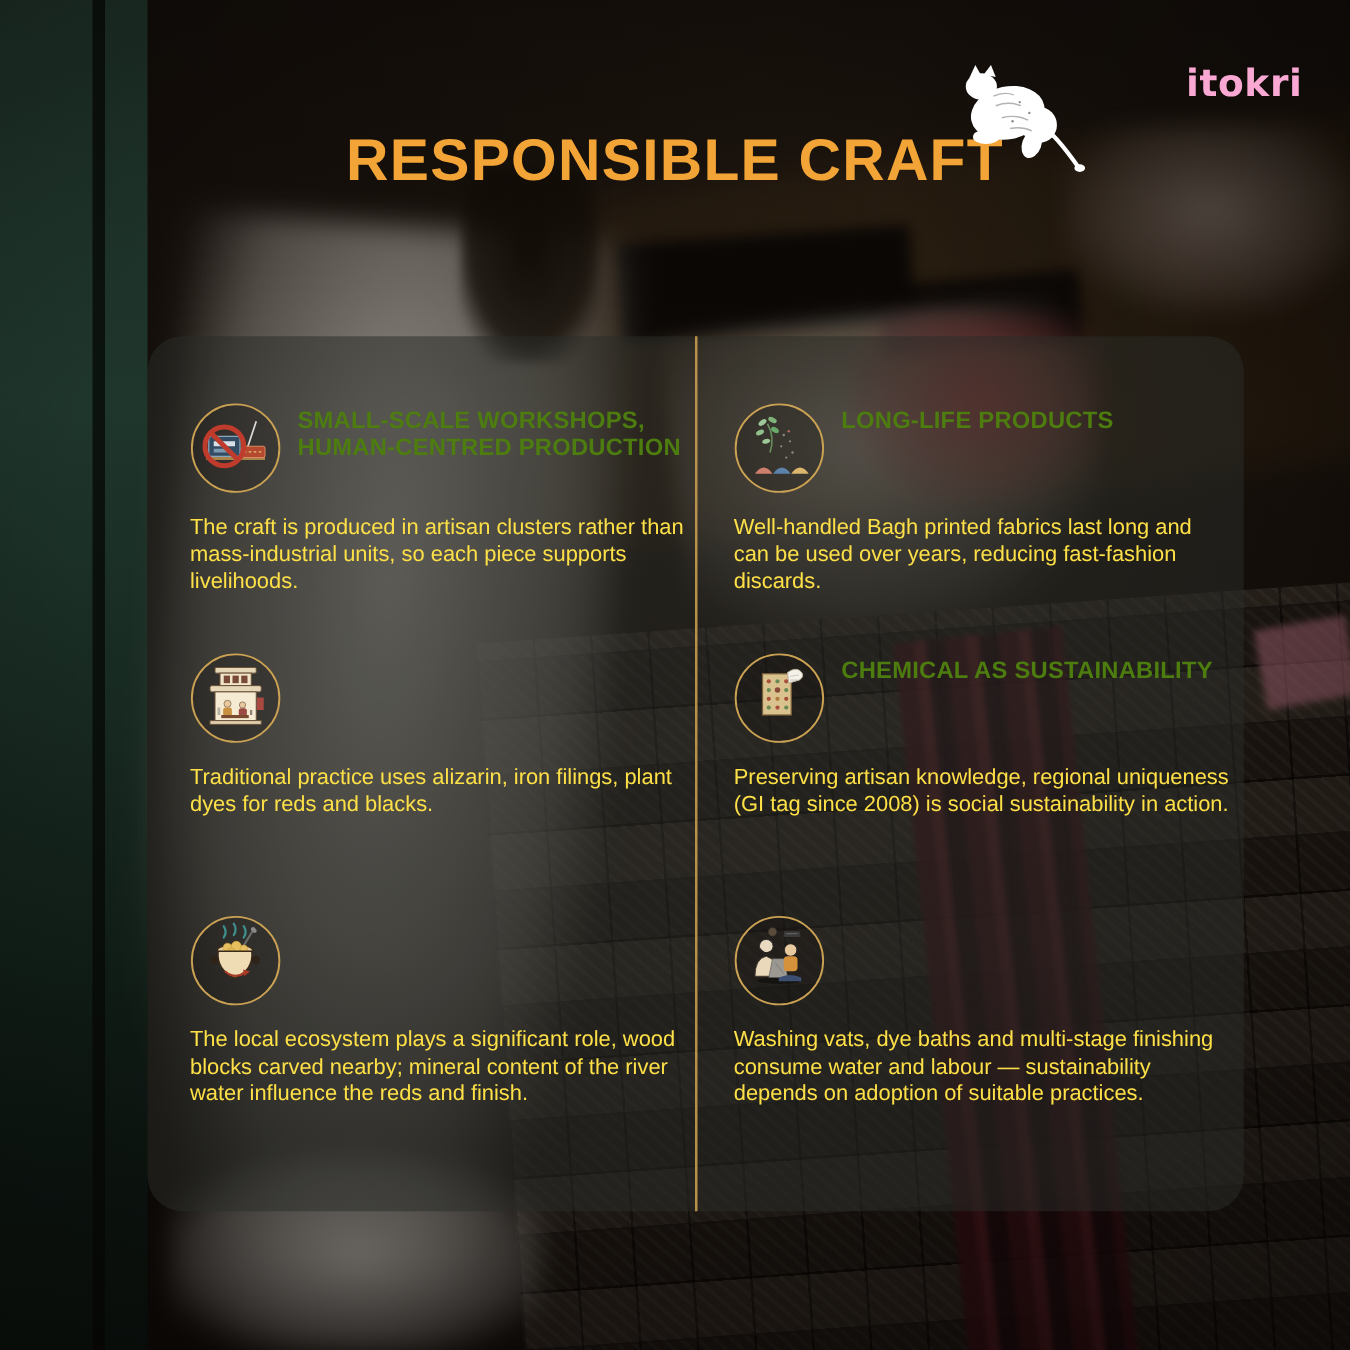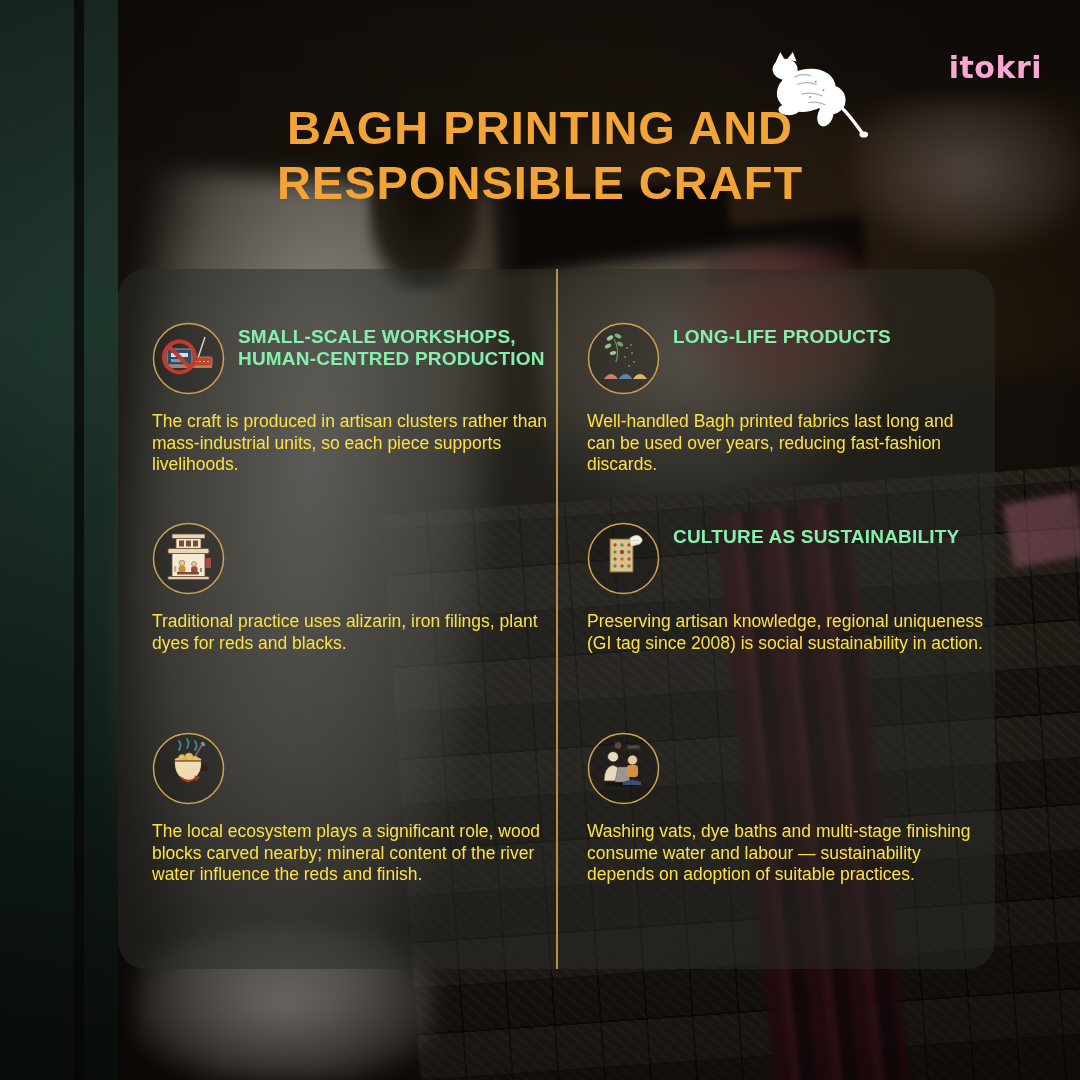--- a/index.html
+++ b/index.html
@@ -61,21 +61,21 @@
   .divider { position:absolute; left:556px; top:269px; width:2px; height:700px;
     background:#C79B4E; opacity:.9; }
   .card { position:absolute; width:398px; }
   .s1 { left:152px; top:322px; }  .s2 { left:587px; top:322px; }
   .s3 { left:152px; top:522px; }  .s4 { left:587px; top:522px; }
   .s5 { left:152px; top:732px; }  .s6 { left:587px; top:732px; }
   .card-head { display:flex; align-items:flex-start; gap:13px; }
   .icon-wrap { width:73px; height:73px; flex:0 0 auto; }
   .icon-wrap svg { width:73px; height:73px; display:block; }
   .card-title { font-weight:bold; font-size:19px; line-height:22px; letter-spacing:0.2px;
-    color:#86efac; max-width:318px; padding-top:4px; }
+    color:#4d7c0f; max-width:318px; padding-top:4px; }
   .card-body { margin-top:16px; font-size:17.5px; line-height:21.5px; color:#fde047; max-width:398px; }
 </style>
 </head>
 <body>
 
 <div class="bg-layer bg-wall"></div>
 <div class="bg-layer bg-door"></div>
 <div class="bg-layer bg-table"></div>
 <div class="bg-layer bg-blocks"></div>
 <div class="bg-layer bg-blocks2"></div>
@@ -86,21 +86,20 @@
 <div class="bg-layer bg-maroon"></div>
 <div class="bg-layer bg-pink"></div>
 <div class="bg-layer bg-man"></div>
 <div class="bg-layer bg-head"></div>
 <div class="bg-layer bg-kurta"></div>
 <div class="bg-layer bg-vignette"></div>
 
 <div class="logo">itokri</div>
 
 <div class="title">
-  <div>BAGH PRINTING AND</div>
   <div>RESPONSIBLE CRAFT</div>
 </div>
 
 <svg class="tiger" viewBox="0 0 130 100">
   <polygon points="28,13 33,2 38,11" fill="#fff"></polygon>
   <polygon points="40,10 46,2 50,12" fill="#fff"></polygon>
   <ellipse cx="38" cy="20" rx="13" ry="11" fill="#fff"></ellipse>
   <ellipse cx="60" cy="42" rx="31" ry="22" fill="#fff" transform="rotate(-12 60 42)"></ellipse>
   <circle cx="86" cy="52" r="15" fill="#fff"></circle>
   <ellipse cx="42" cy="62" rx="11" ry="6" fill="#fff"></ellipse>
@@ -206,21 +205,21 @@
         <circle cx="28" cy="37" r="1.7" fill="#a8503c"></circle>
           <circle cx="35" cy="37" r="1.7" fill="#b07a3a"></circle>
           <circle cx="42" cy="37" r="1.7" fill="#a8503c"></circle>
         <circle cx="28" cy="44" r="1.7" fill="#6a8a55"></circle>
           <circle cx="35" cy="44" r="1.7" fill="#a8503c"></circle>
           <circle cx="42" cy="44" r="1.7" fill="#6a8a55"></circle>
         <path d="M43,16 q7,-5 11,-0.5 q3,3.5 -1.5,6.5 l-8.5,2.5 z" fill="#f5f2ea" stroke="#b8b0a0" stroke-width="0.8"></path>
         <path d="M45,19 l7,-1 M45,22 l6,0" stroke="#c9c2b5" stroke-width="0.7"></path>
       </svg>
     </span>
-    <h2 class="card-title">CULTURE AS SUSTAINABILITY</h2>
+    <h2 class="card-title">CHEMICAL AS SUSTAINABILITY</h2>
   </div>
   <p class="card-body">Preserving artisan knowledge, regional uniqueness (GI tag since 2008) is social sustainability in action.</p>
 </section>
 
 <section class="card s5">
   <div class="card-head">
     <span class="icon-wrap">
       <svg viewBox="0 0 73 73">
         <circle cx="36.5" cy="36.5" r="35" fill="rgba(15,12,10,0.25)" stroke="#CBA253" stroke-width="1.5"></circle>
         <path d="M27,9 q3,4.5 0,9" stroke="#3f8f8c" stroke-width="1.8" fill="none" stroke-linecap="round"></path>

